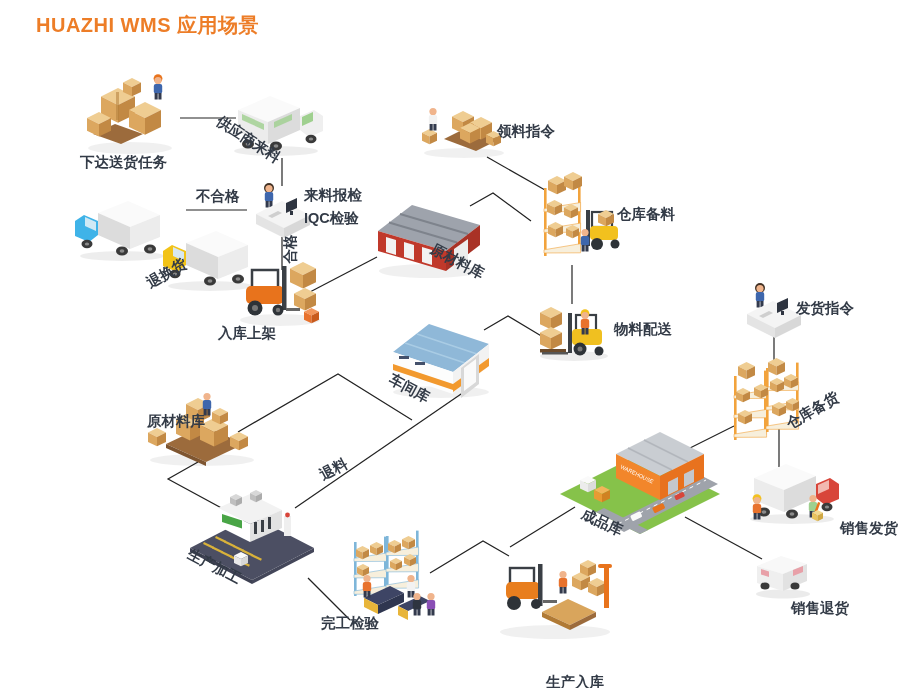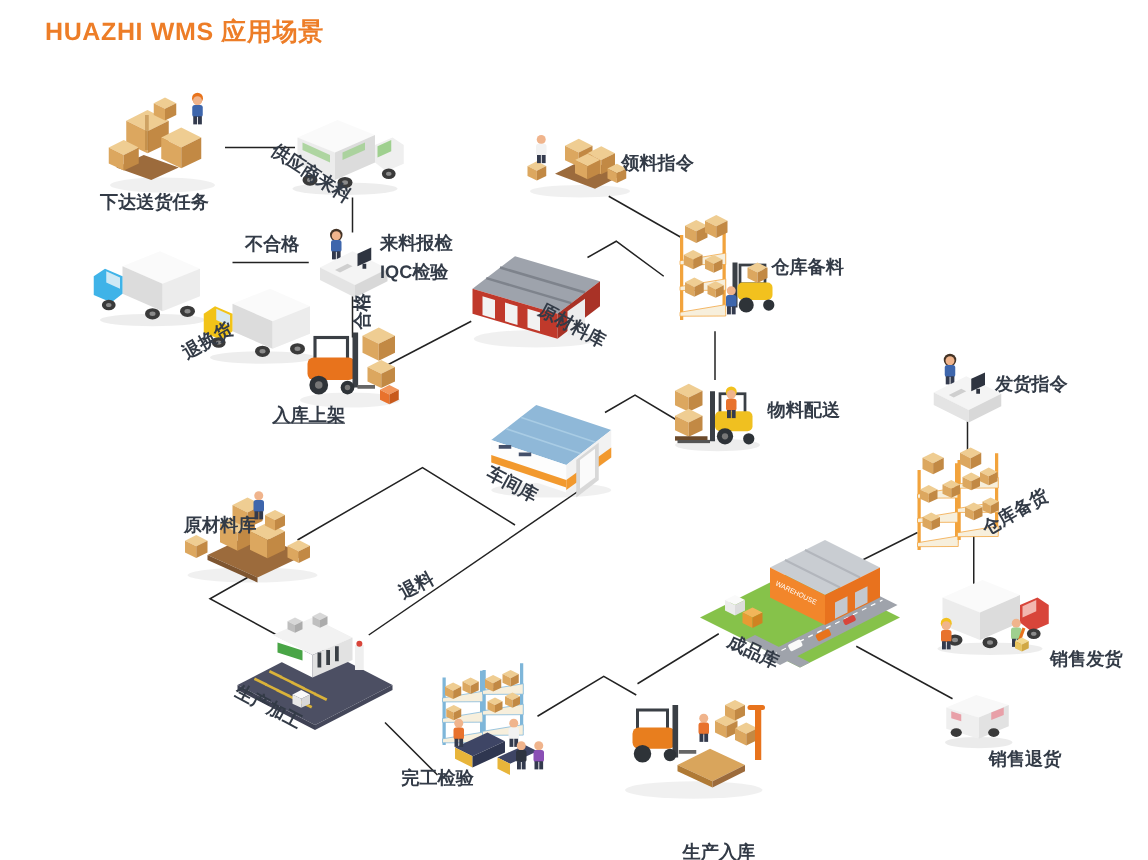--- a/index.html
+++ b/index.html
@@ -142,21 +142,21 @@
           <polygon points="52,18.5 65,12 78,18.5 65,25" fill="#EFCD92"></polygon>
           <polygon points="52,18.5 65,25 65,38.519999999999996 52,32.28" fill="#DCA75F"></polygon>
           <polygon points="65,25 78,18.5 78,32.28 65,38.519999999999996" fill="#C28944"></polygon>
           <polygon points="56,43.5 67,38 78,43.5 67,49" fill="#EFCD92"></polygon>
           <polygon points="56,43.5 67,49 67,60.44 56,55.16" fill="#DCA75F"></polygon>
           <polygon points="67,49 78,43.5 78,55.16 67,60.44" fill="#C28944"></polygon>
           <polygon points="66,61.75 73.5,58 81,61.75 73.5,65.5" fill="#F2955A"></polygon>
           <polygon points="66,61.75 73.5,65.5 73.5,73.3 66,69.7" fill="#E8722D"></polygon>
           <polygon points="73.5,65.5 81,61.75 81,69.7 73.5,73.3" fill="#C85A1C"></polygon>
         </svg></div>
-      <span class="lbl" style="left: 218px; top: 326px; text-decoration: underline;">入库上架</span>
+      <span class="lbl" style="left: 218px; top: 326px;">入库上架</span>
       <div class="node" style="left: 376px; top: 193px; width: 106px; height: 86px;"><svg width="106" height="86" viewBox="0 0 106 86" style="overflow:visible">
           <ellipse cx="53" cy="78" rx="50" ry="7" fill="rgba(0,0,0,0.06)"></ellipse>
           <polygon points="2,38 36,12 104,32 70,58" fill="#9EA3AC"></polygon>
           <line x1="13" y1="29.5" x2="81" y2="49.5" stroke="#7E838C" stroke-width="2"></line>
           <line x1="24" y1="21" x2="92" y2="41" stroke="#7E838C" stroke-width="2"></line>
           <polygon points="2,38 70,58 70,78 2,58" fill="#C0392B"></polygon>
           <polygon points="70,58 104,32 104,52 70,78" fill="#A93226"></polygon>
           <polygon points="10,44 20,47 20,62 10,59" fill="#F2F2F2"></polygon>
           <polygon points="28,49 38,52 38,67 28,64" fill="#F2F2F2"></polygon>
           <polygon points="46,54 56,57 56,72 46,69" fill="#F2F2F2"></polygon>

